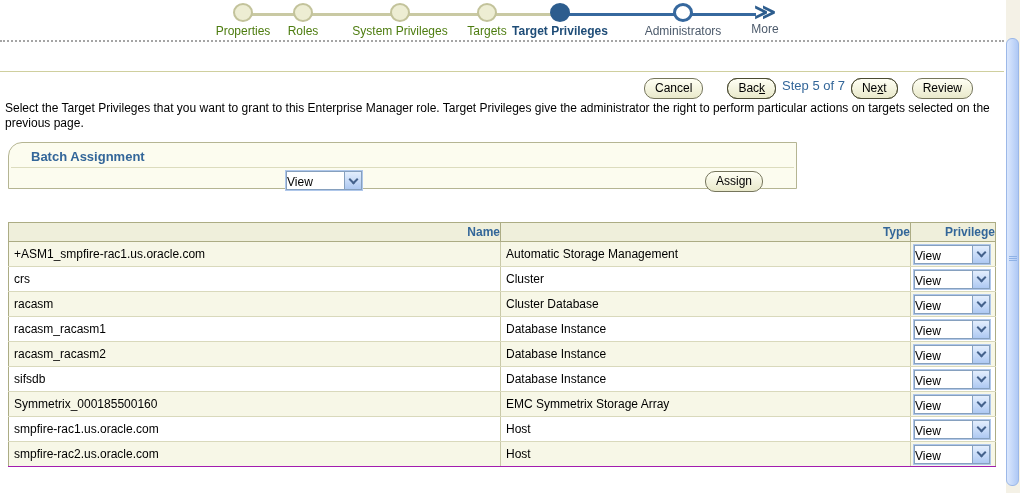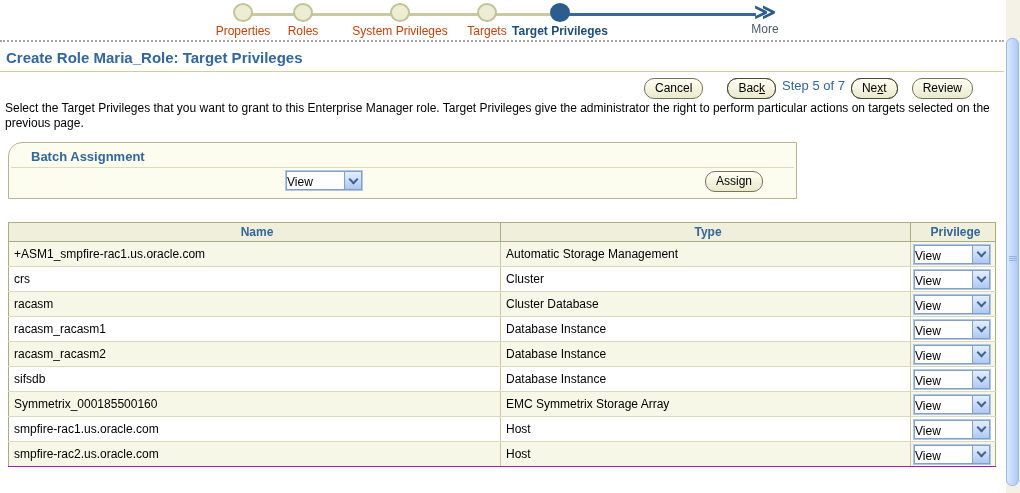--- a/index.html
+++ b/index.html
@@ -10,21 +10,21 @@
   .train { position:absolute; left:0; top:0; width:1005px; height:40px; }
   .train-line { position:absolute; top:13px; height:3px; }
   .train-line.beige { left:243px; width:317px; background:#C9C9A3; }
   .train-line.blue  { left:560px; width:196px; background:#36689E; }
   .train-step { position:absolute; top:3px; width:150px; text-align:center; }
   .step-circle { width:16px; height:15px; border-radius:50%; margin:0 auto 2px; }
   .step-circle.past    { background:#EDEDD3; border:2px solid #C3C39B; }
   .step-circle.current { background:#2D5D8E; border:2px solid #2D5D8E; }
   .step-circle.next    { background:#FFFFFF; border:3px solid #36689E; width:14px; height:13px; }
   .step-more-glyph { height:19px; line-height:17px; font-size:21px; font-weight:bold; color:#2D5D8E; }
-  .step-label { font-size:12px; color:#c2410c; white-space:nowrap; }
+  .step-label { font-size:12px; color:#4d7c0f; white-space:nowrap; }
   .step-label.current { color:#1E4C77; font-weight:bold; }
   .step-label.next    { color:#4C5A6B; }
 
   .dotted-sep { position:absolute; left:0; top:40px; width:1004px; border-top:2px dotted #A5A5A5; }
 
   
   .page-title { position:absolute; left:6px; top:49px; font-size:15px; font-weight:bold; color:#336699; }
   .title-rule { position:absolute; left:0; top:71px; width:1004px; border-top:1px solid #CFCF9E; }
 
   
@@ -33,42 +33,42 @@
              font-family:"Liberation Sans", sans-serif; font-size:12px; color:#000; padding:2px 10px 3px; cursor:pointer; white-space:nowrap; }
   .pillbtn.focused { outline:1px solid #4A4A33; outline-offset:-1px; }
   .ukey { text-decoration:underline; }
   .step-indicator { font-size:13px; color:#336699; margin:0 6px; white-space:nowrap; }
   .gap24 { width:24px; } .gap14 { width:14px; }
 
   
   .description { position:absolute; left:5px; top:101px; width:1000px; font-size:12px; color:#000; line-height:15px; }
 
   
-  .batch { position:absolute; left:8px; top:142px; width:789px; height:57px; background:#FCFCEF;
+  .batch { position:absolute; left:8px; top:142px; width:789px; height:47px; background:#FCFCEF;
            border:1px solid #B5B593; border-top-left-radius:14px; box-sizing:border-box; }
   .batch-title { padding:6px 0 3px 22px; font-size:13px; font-weight:bold; color:#336699; }
   .batch-divider { margin:0 2px; border-top:1px solid #DCDCBE; }
   .batch-label { position:absolute; left:10px; top:33px; font-size:12px; color:#000; }
   .batch-select { position:absolute; left:277px; top:28px; }
   .assign-btn { position:absolute; right:33px; top:28px; }
 
   
   .xpselect { display:inline-flex; align-items:stretch; background:#fff; border:1px solid #86A0BE;
               box-shadow:0 0 0 1px #AFC7EA; height:19px; width:76px; font-size:12px; cursor:pointer; box-sizing:border-box; }
   .xpselect .val { flex:1; padding:3px 0 0 0; color:#000; overflow:hidden; white-space:nowrap; }
   .xpselect .arrow { width:16px; background:linear-gradient(#E3EEFD,#AEC9F2); border-left:1px solid #86A0BE;
                      display:flex; align-items:center; justify-content:center; }
   .chev { width:5px; height:5px; border-right:2px solid #44628C; border-bottom:2px solid #44628C;
           transform:rotate(45deg); margin-top:-3px; }
 
   
   .priv-table { position:absolute; left:8px; top:222px; width:987px; border-collapse:collapse; table-layout:fixed;
                 font-size:12px; }
   .priv-table th, .priv-table td { box-sizing:border-box; }
-  .priv-table th { height:19px; background:#EFEFDB; color:#336699; font-weight:bold; text-align:center;
+  .priv-table th { height:19px; background:#EFEFDB; color:#336699; font-weight:bold; text-align:right;
                    padding:1px 0 1px 5px; border:1px solid #ACAC84; border-left:1px solid #C9C9A8; }
   .priv-table th:first-child { border-left:1px solid #ACAC84; }
   .priv-table td { height:25px; padding:0 0 0 5px; border-bottom:1px solid #D9D9BC;
                    border-left:1px solid #C9C9A8; color:#000; overflow:hidden; white-space:nowrap; }
   .priv-table td:first-child { border-left:1px solid #ACAC84; }
   .priv-table td:last-child { border-right:1px solid #ACAC84; padding-left:3px; }
   .priv-table tr:nth-child(odd) td { background:#F7F7E7; }
   .priv-table tr:nth-child(even) td { background:#FFFFFF; }
   .priv-table tr:last-child td { border-bottom:1px solid #a21caf; }
   .col-name { width:492px; } .col-type { width:410px; } .col-priv { width:85px; }
@@ -102,29 +102,32 @@
       <div class="step-label">System Privileges</div>
     </div>
     <div class="train-step" style="left:412px;">
       <div class="step-circle past"></div>
       <div class="step-label">Targets</div>
     </div>
     <div class="train-step" style="left:485px;">
       <div class="step-circle current"></div>
       <div class="step-label current">Target Privileges</div>
     </div>
+    <div class="train-step" style="left:608px;">
+      <div class="step-circle next"></div>
+      <div class="step-label next">Administrators</div>
+    </div>
     <div class="train-step" style="left:690px;">
       <div class="step-more-glyph">≫</div>
       <div class="step-label next">More</div>
     </div>
   </div>
 
   <div class="dotted-sep"></div>
 
-  <div class="page-title">Create Role Maria_Role: Target Privileges</div>
   <div class="title-rule"></div>
 
   <div class="actions">
     <button class="pillbtn">Cancel</button>
     <span class="gap24"></span>
     <button class="pillbtn focused"><span>Bac</span><span class="ukey">k</span></button>
     <span class="step-indicator">Step 5 of 7</span>
     <button class="pillbtn focused"><span>Ne</span><span class="ukey">x</span><span>t</span></button>
     <span class="gap14"></span>
     <button class="pillbtn">Review</button>

